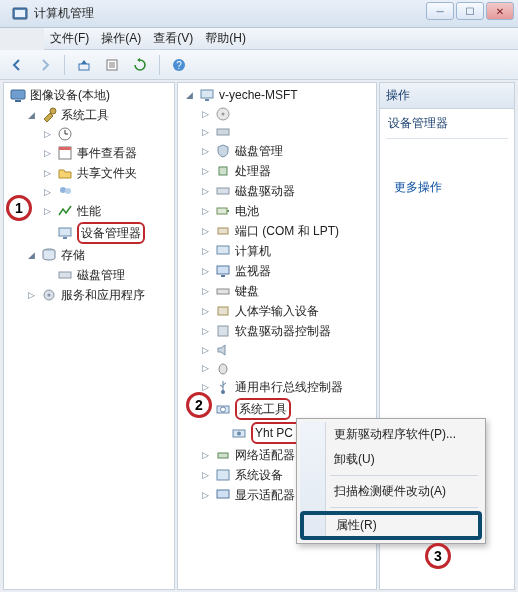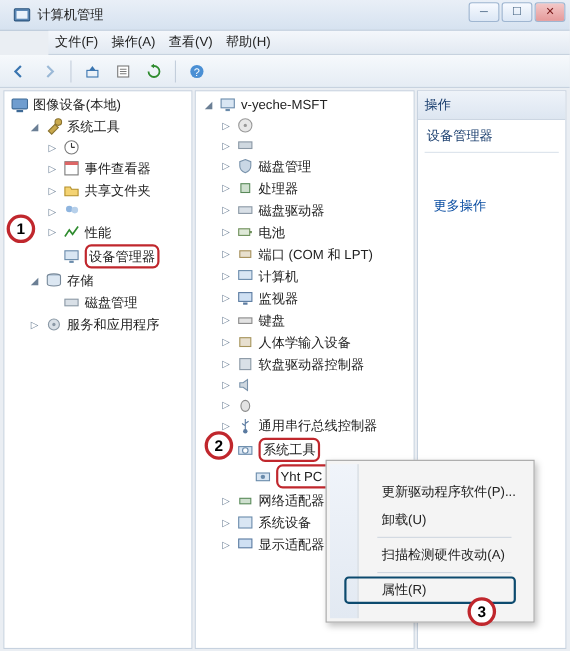--- a/index.html
+++ b/index.html
@@ -36,25 +36,25 @@
 
   .sel-box { border:2px solid #c0272d; border-radius:6px; padding:0 2px; }
 
   
   .right-pane .hdr { background:linear-gradient(#eef3f9,#dde6f1); border-bottom:1px solid #c7d2df; padding:4px 6px; font-weight:normal; color:#1a3e6e; }
   .right-pane .section-title { padding:6px 8px 2px; color:#1a3e6e; }
   .right-pane .action { padding:4px 14px; color:#0b4ea2; cursor:default;margin-top:32px; }
   .right-pane hr { border:none; border-top:1px solid #dbe3ec; margin:4px 6px; }
 
   
-  .ctx { position:absolute; left:296px; top:418px; width:190px; background:#f4f4f4; border:1px solid #a7a7a7; box-shadow:2px 3px 6px rgba(0,0,0,.25); padding:16px; z-index:50; }
+  .ctx { position:absolute; left:296px; top:418px; width:190px; background:#f4f4f4; border:1px solid #a7a7a7; box-shadow:2px 3px 6px rgba(0,0,0,.25); padding:3px; z-index:50; }
   .ctx .gutter { position:absolute; left:3px; top:3px; bottom:3px; width:26px; background:linear-gradient(#f0f4fa,#e2e9f2); border-right:1px solid #d0d7e0;}
   .ctx-item { position:relative; padding:4px 10px 4px 34px; cursor:default; white-space:nowrap; }
   .ctx-sep { margin:3px 4px 3px 30px; border-top:1px solid #d0d7e0; }
-  .ctx-highlight { border:2px solid #0c4a6e; border-radius:4px; padding:2px 8px 2px 32px; }
+  .ctx-highlight { border:4px solid #0c4a6e; border-radius:4px; padding:2px 8px 2px 32px; }
 
   
   .anno { position:absolute; width:26px; height:26px; border:3px solid #c0272d; border-radius:50%; background:#fff; display:flex; align-items:center; justify-content:center; font-weight:bold; font-size:14px; color:#000; z-index:60; }
 
   
   svg { display:block; }
 </style>
 </head>
 <body>
 

